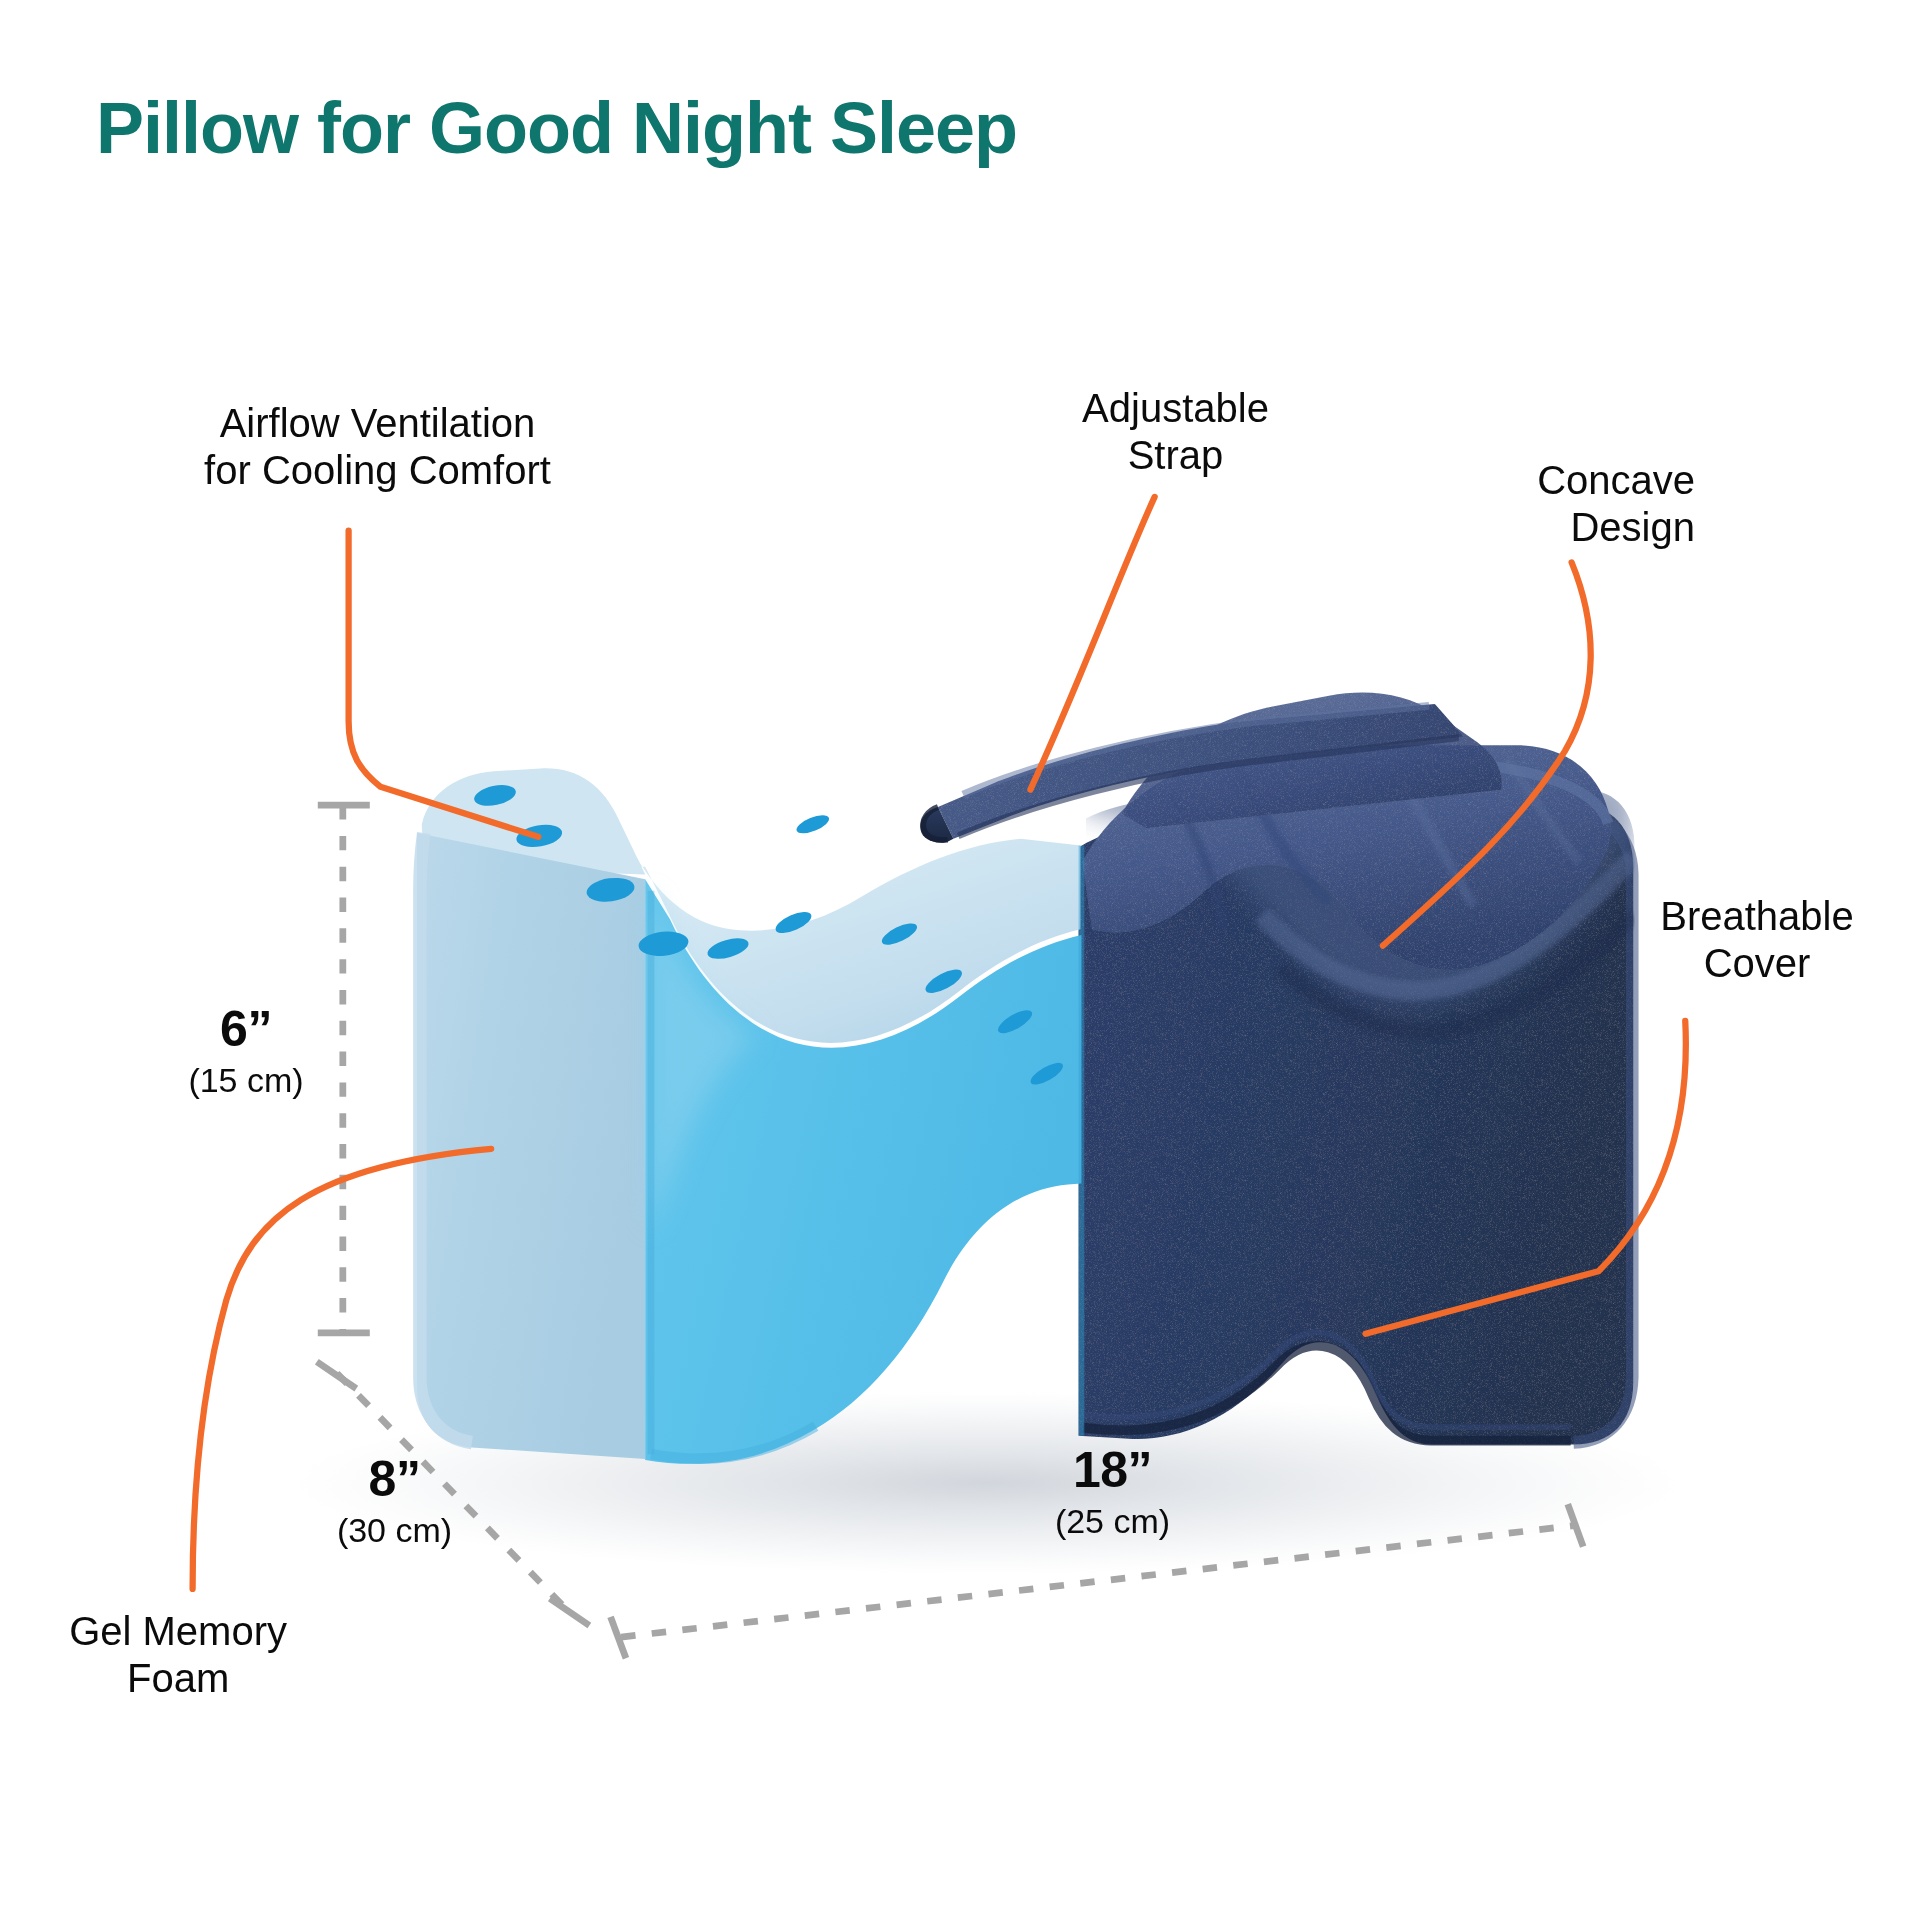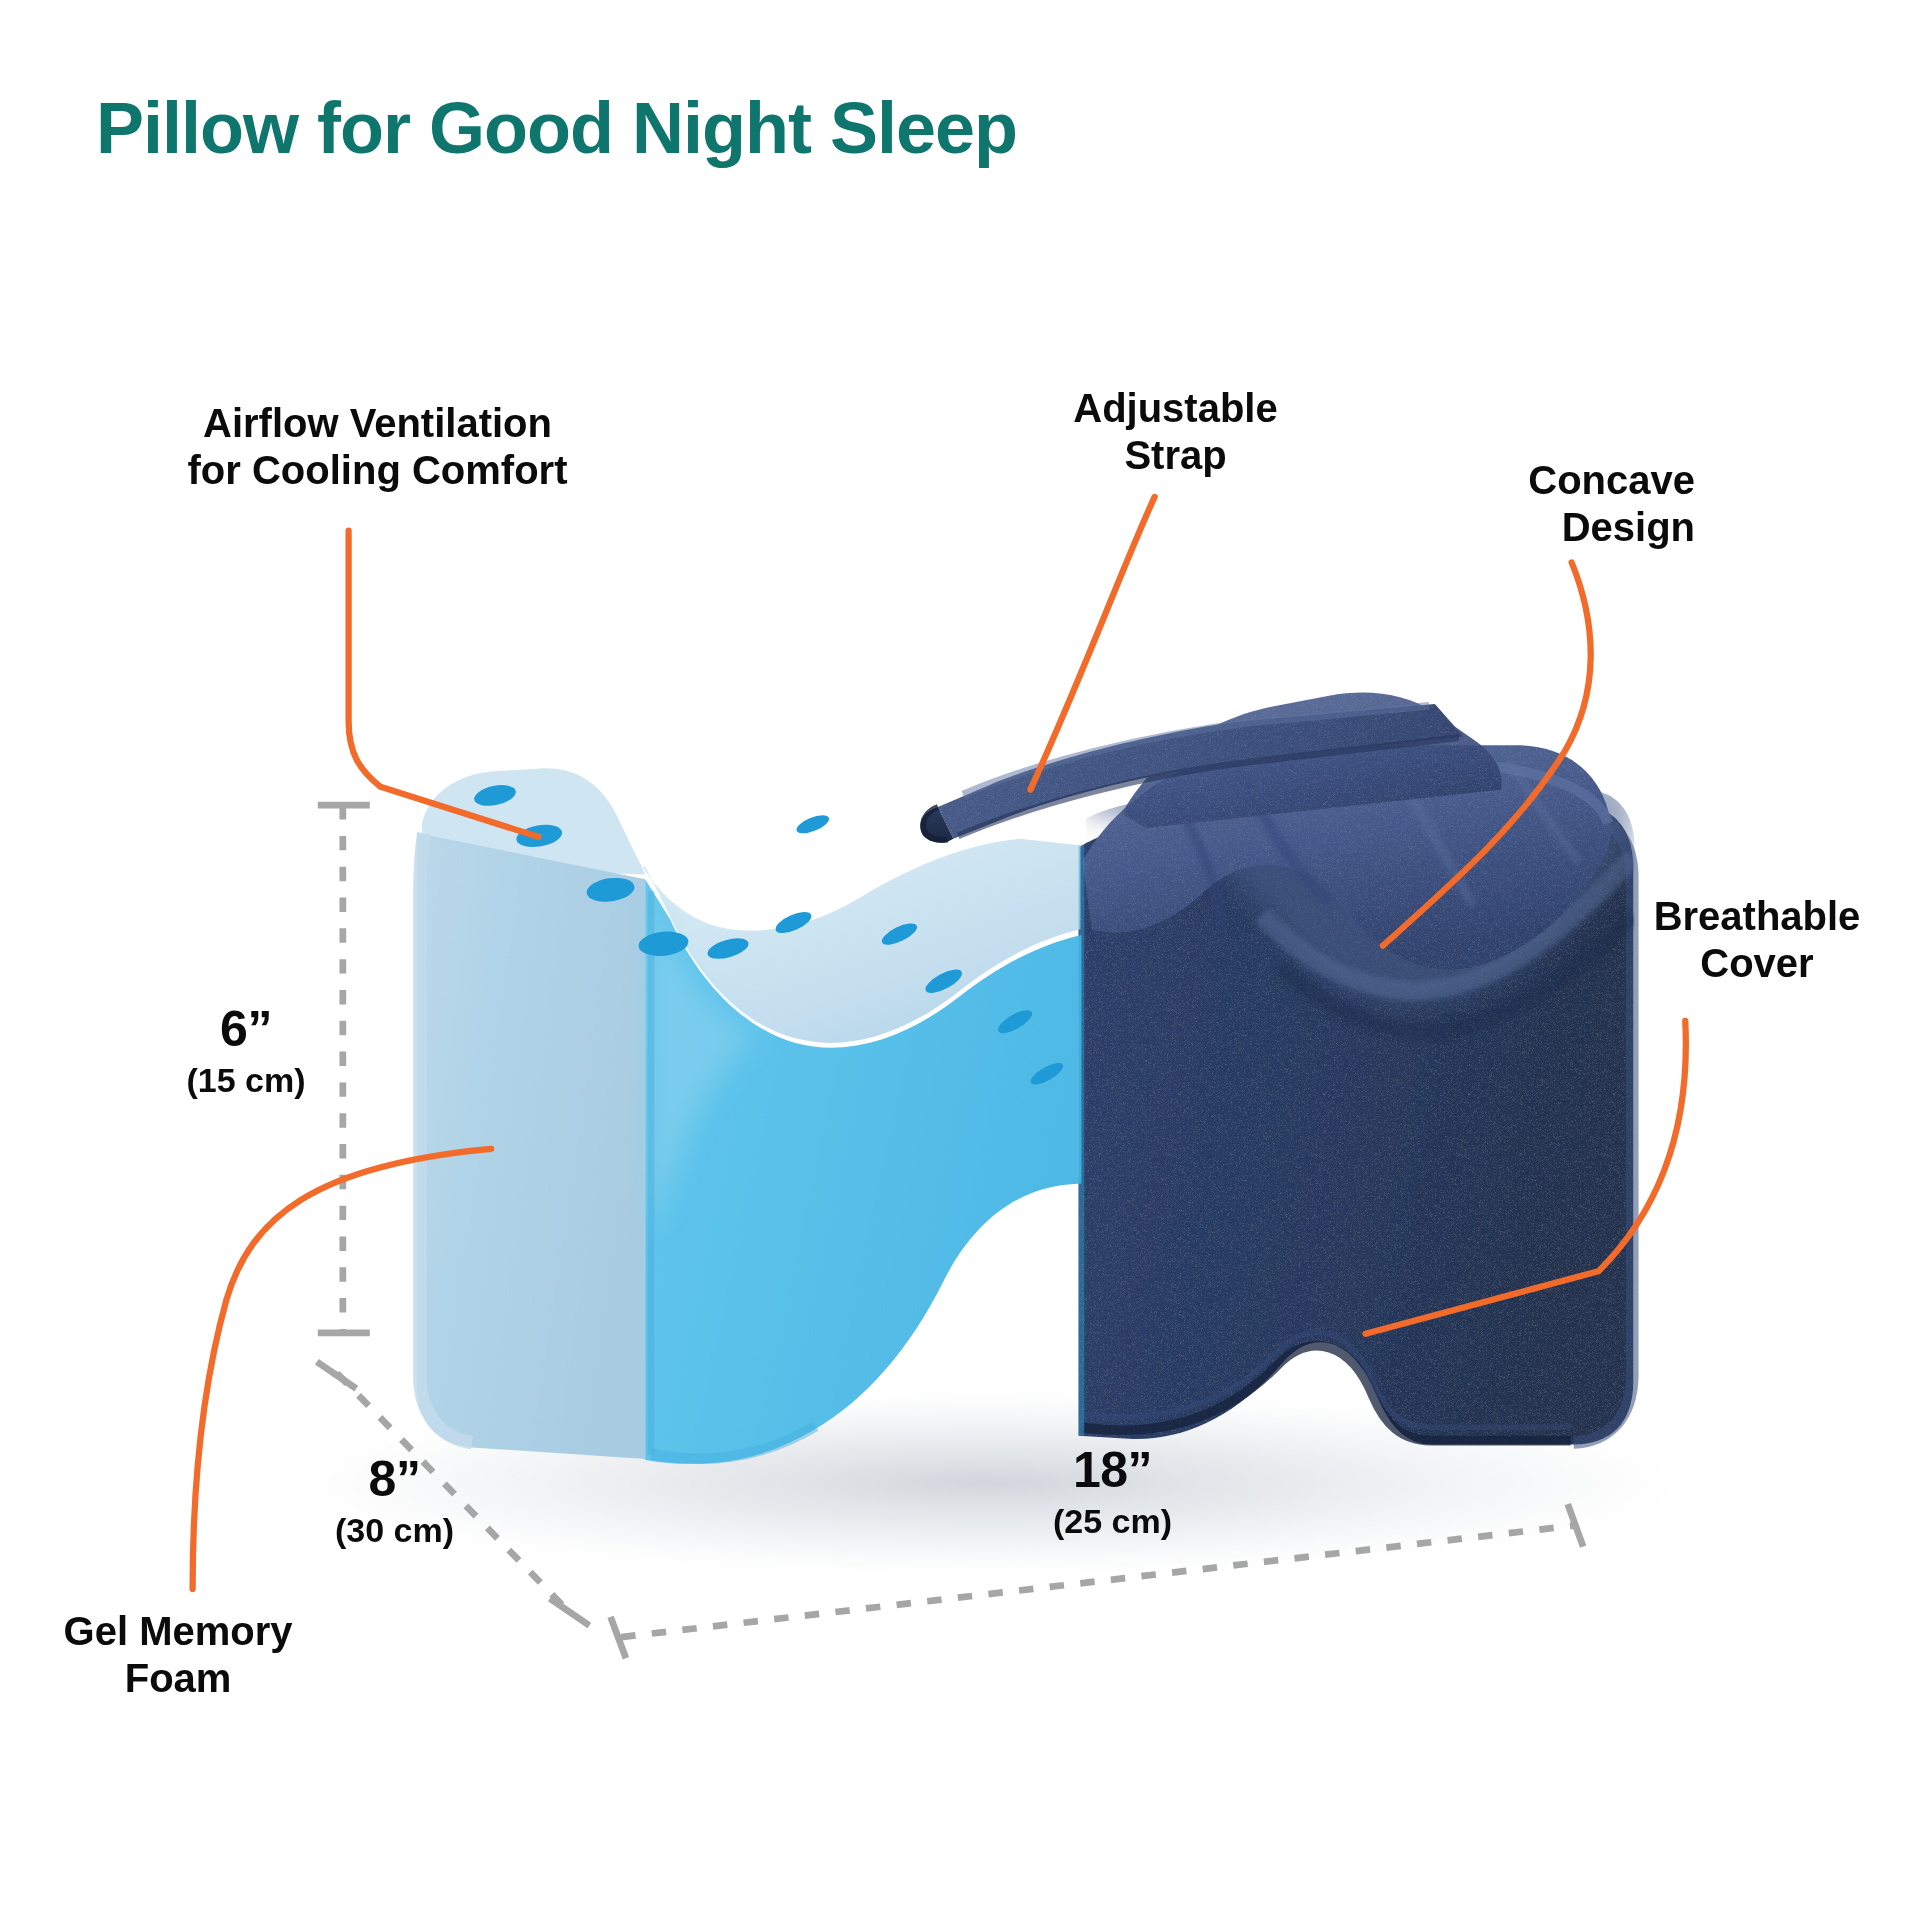--- a/index.html
+++ b/index.html
@@ -30,21 +30,21 @@
     letter-spacing: -1px;
     line-height: 1.0;
     color: #0f766e;
     white-space: nowrap;
   }
 
   
   .callout {
     position: absolute;
     font-size: 40px;
-    font-weight: 700;
+    font-weight: 400;
     line-height: 1.18;
     color: #0B0B0B;
     white-space: pre-line;
   }
   .callout.center { text-align: center; }
 
   #label-airflow   { left: 108px;  top: 400px;  width: 539px; text-align: center; }
   #label-strap     { left: 1026px; top: 385px;  width: 299px;  text-align: center; }
   #label-concave   { left: 1454px; top: 457px;  width: 241px;  text-align: right; }
   #label-breathable{ left: 1603px; top: 893px; width: 308px;  text-align: center; }
@@ -58,21 +58,21 @@
     line-height: 1.0;
   }
   .dim .inches {
     font-size: 50px;
     font-weight: bold;
     letter-spacing: -0.5px;
     display: block;
   }
   .dim .cm {
     font-size: 34px;
-    font-weight: 700;
+    font-weight: 400;
     display: block;
     margin-top: 8.7px;
   }
   #dim-height { left: 169px;  top: 1004px; width: 154px; }
   #dim-depth  { left: 308px;  top: 1454px; width: 173px; }
   #dim-width  { left: 1021px; top: 1445px; width: 183px; }
 
   
   #stage {
     position: absolute;

